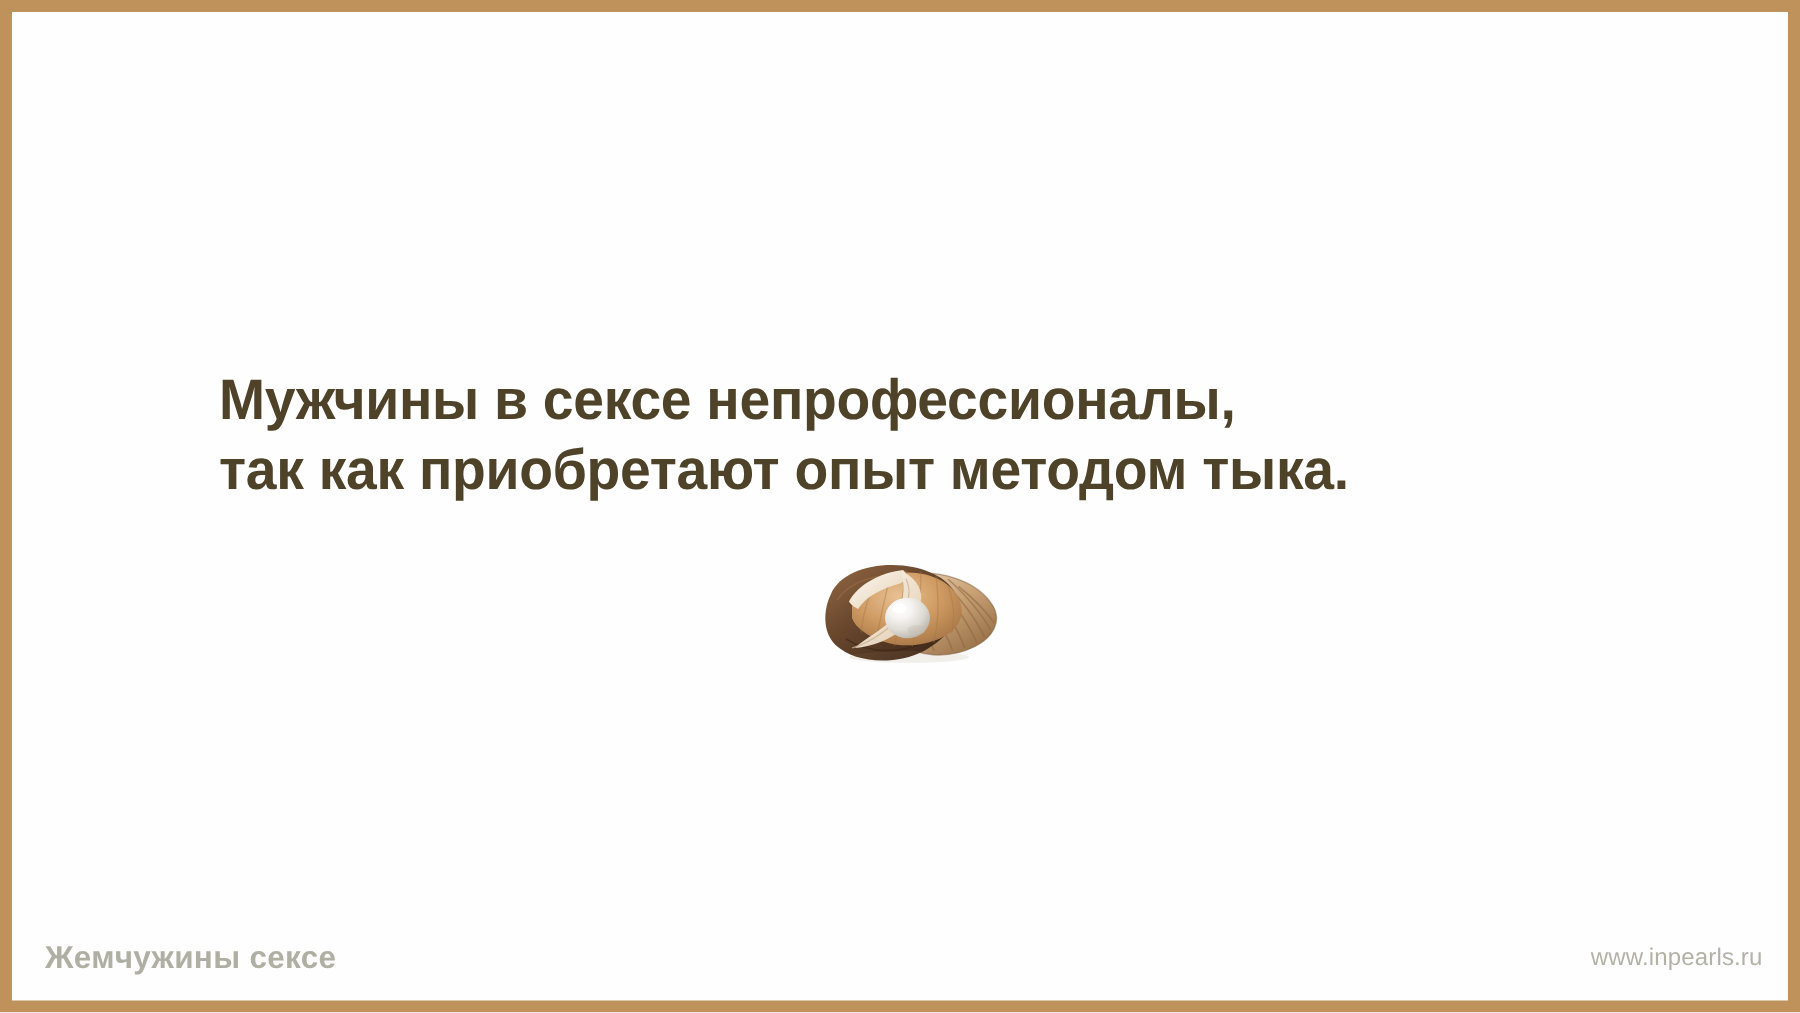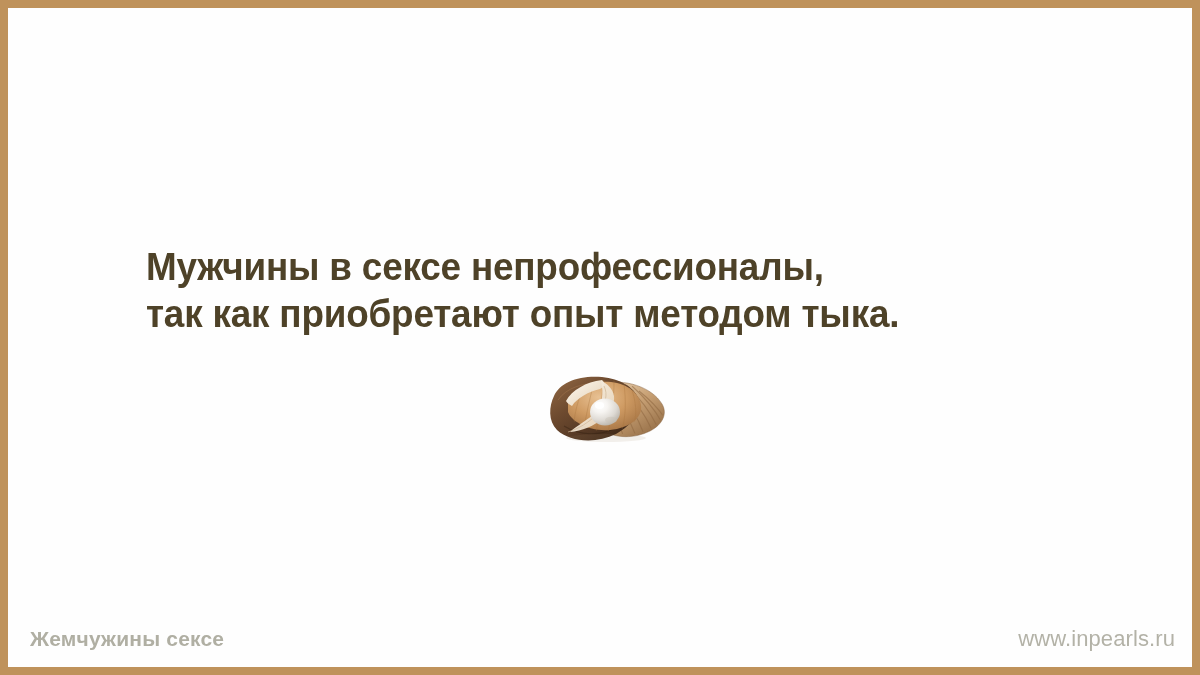--- a/index.html
+++ b/index.html
@@ -69,21 +69,21 @@
     letter-spacing: 0.2px;
     color: #b0afa3;
     white-space: nowrap;
   }
   .footer-url {
     position: absolute;
     right: 17px;
     top: 618px;
     font-family: "Liberation Sans", "DejaVu Sans", sans-serif;
     font-weight: 400;
-    font-size: 22px;
+    font-size: 16px;
     line-height: 26px;
     letter-spacing: 0.1px;
     color: #b3b2a7;
     white-space: nowrap;
     text-decoration: none;
     margin-left: 47px;
   }
 </style>
 </head>
 <body>

